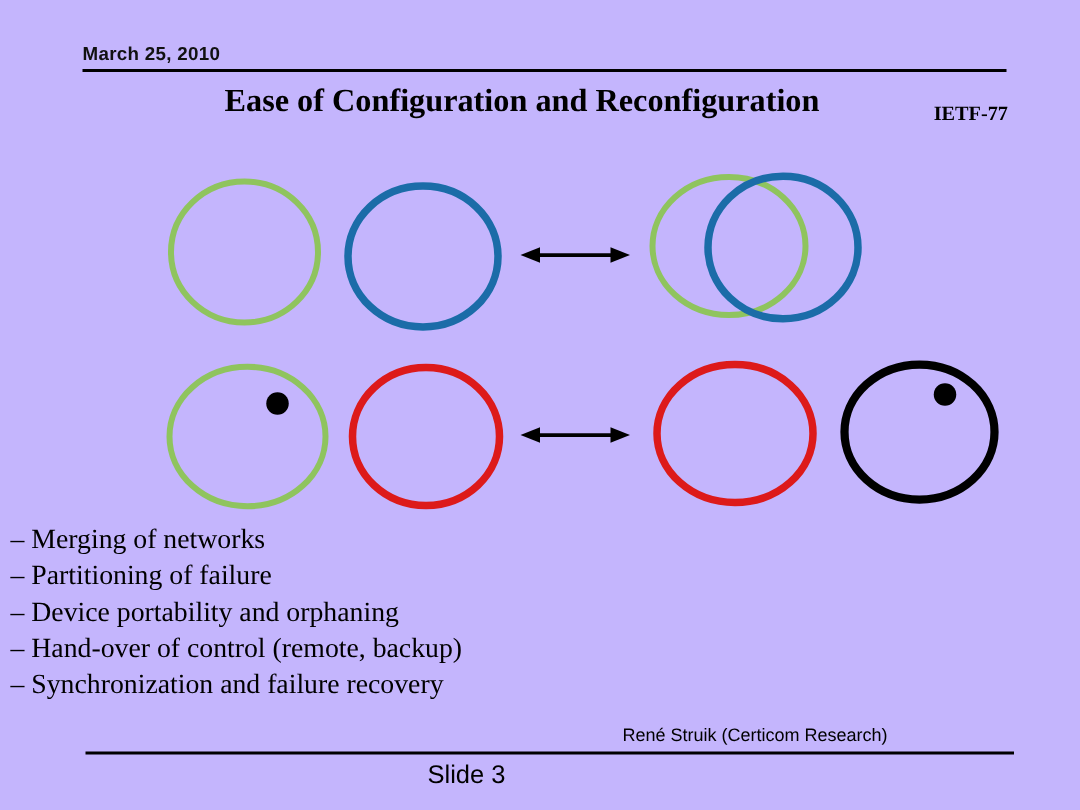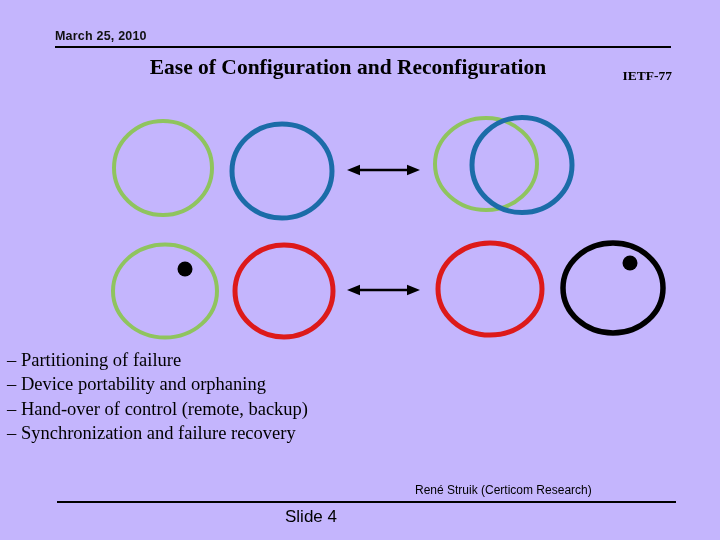--- a/index.html
+++ b/index.html
@@ -133,25 +133,26 @@
         <polygon points="420,170 407,164.8 407,175.2" fill="#000000"></polygon>
       </g>
       <g>
         <line x1="358" y1="290" x2="409" y2="290" stroke="#000000" stroke-width="2.5"></line>
         <polygon points="347,290 360,284.8 360,295.2" fill="#000000"></polygon>
         <polygon points="420,290 407,284.8 407,295.2" fill="#000000"></polygon>
       </g>
     </svg>
 
   <div class="body-text">
+    <div>– Merging of networks</div>
     <div>– Partitioning of failure</div>
     <div>– Device portability and orphaning</div>
     <div>– Hand-over of control (remote, backup)</div>
     <div>– Synchronization and failure recovery</div>
   </div>
 
   <div class="footer-rule"></div>
 
-  <span class="footer-slide-number">Slide 4</span>
+  <span class="footer-slide-number">Slide 3</span>
 
   <span class="footer-author">René Struik (Certicom Research)</span>
 
 </div>
 
 </body></html>

